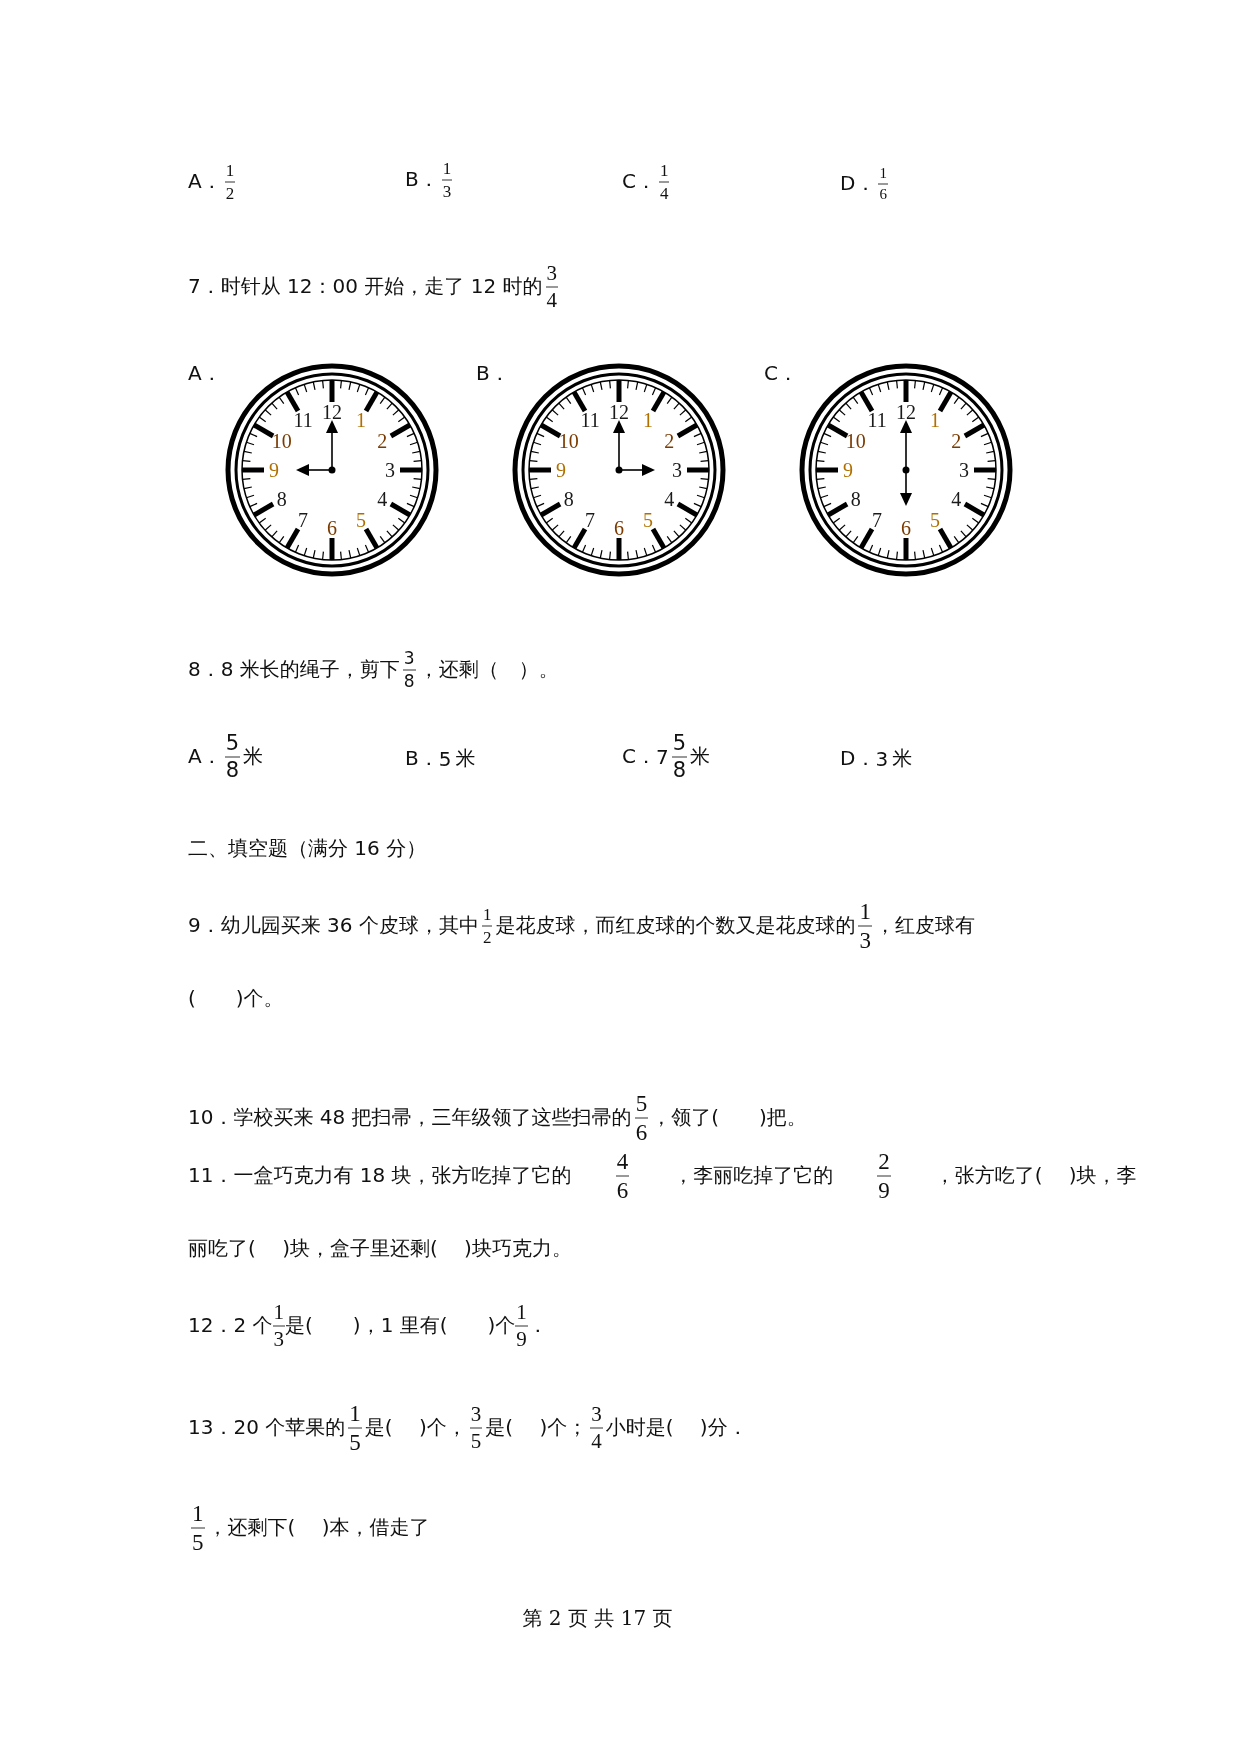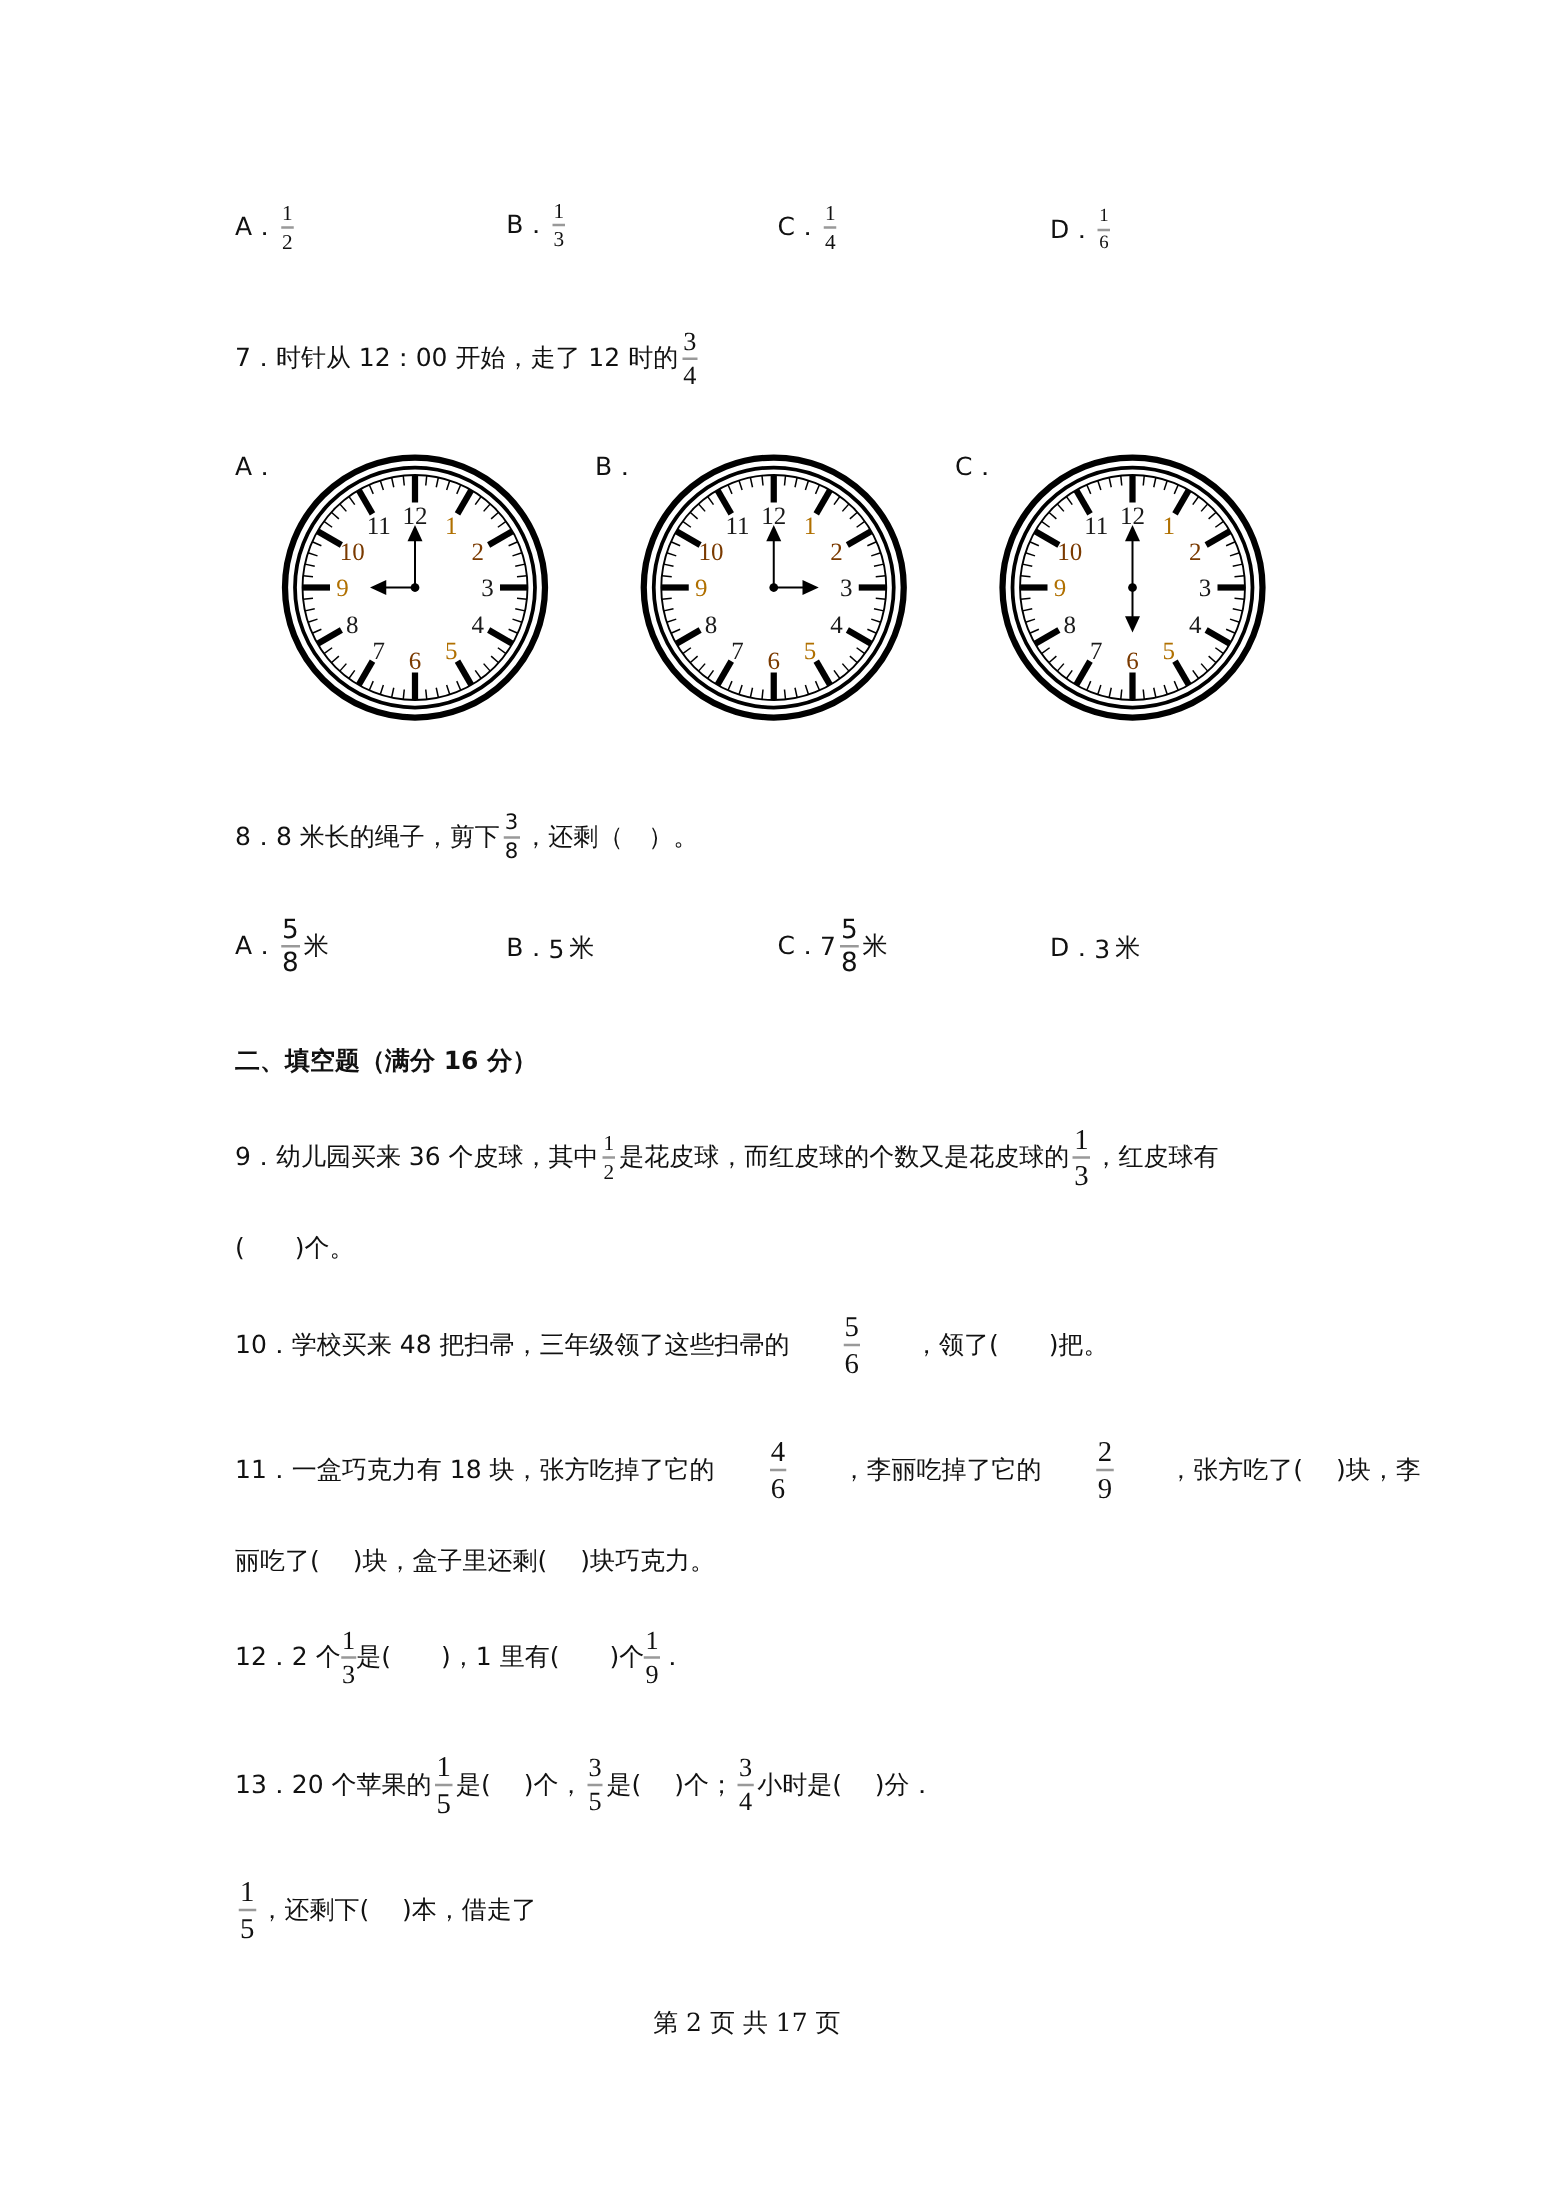--- a/index.html
+++ b/index.html
@@ -10,21 +10,21 @@
   .opt { position:absolute; display:flex; align-items:center; white-space:nowrap; font-size:20px; }
   .frac { display:inline-flex; flex-direction:column; align-items:center; vertical-align:middle;
           font-family:"Liberation Serif", serif; line-height:1; margin:0 3px; }
   .frac .num { padding:0 1px; }
   .frac .bar { width:100%; min-width:9px; height:1.5px; background:#999; margin:2px 0; }
   .frac.small { font-size:17px; }
   .frac.mid { font-size:21px; }
   .frac.big { font-size:23px; }
   .frac.sans { font-family:"DejaVu Sans", sans-serif; }
   .gap { display:inline-block; }
-  .section { font-weight:bold; }
+  .section { font-weight:normal; }
   .footer { position:absolute; left:0; width:1195px; top:1605px; text-align:center;
             font-family:"DejaVu Serif", serif; font-size:20px; }
   .clock-wrap { position:absolute; display:flex; align-items:center; }
   .clock-label { font-size:20px; margin-right:6px; }
 </style>
 </head>
 <body>
 
 <div class="opt" style="left:188px; top:162px;">
   <span>A．</span>
@@ -384,21 +384,21 @@
   <span>是花皮球，而红皮球的个数又是花皮球的</span>
   <span class="frac big">
       <span class="num">1</span>
       <span class="bar"></span>
       <span>3</span>
     </span>
   <span>，红皮球有</span>
 </div>
 <div class="line" style="top:985px;">(　　)个。</div>
 
-<div class="line" style="top:1050px;gap:40px;">
+<div class="line" style="top:1092px;">
   <span>10．学校买来 48 把扫帚，三年级领了这些扫帚的</span>
   <span class="frac big">
       <span class="num">5</span>
       <span class="bar"></span>
       <span>6</span>
     </span>
   <span>，领了(　　)把。</span>
 </div>
 
 <div class="line" style="top:1150px;gap:41px;">

